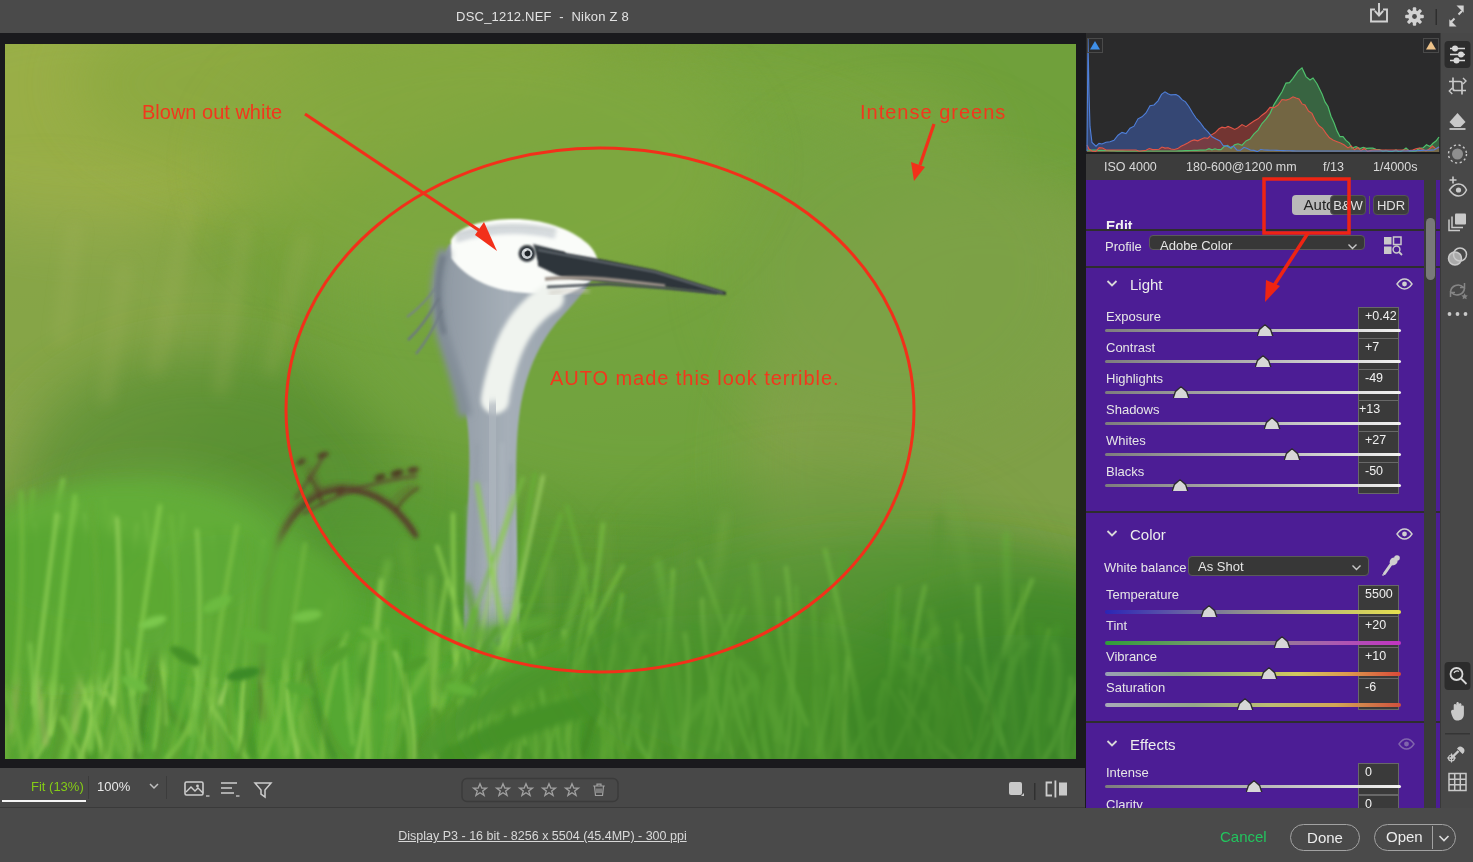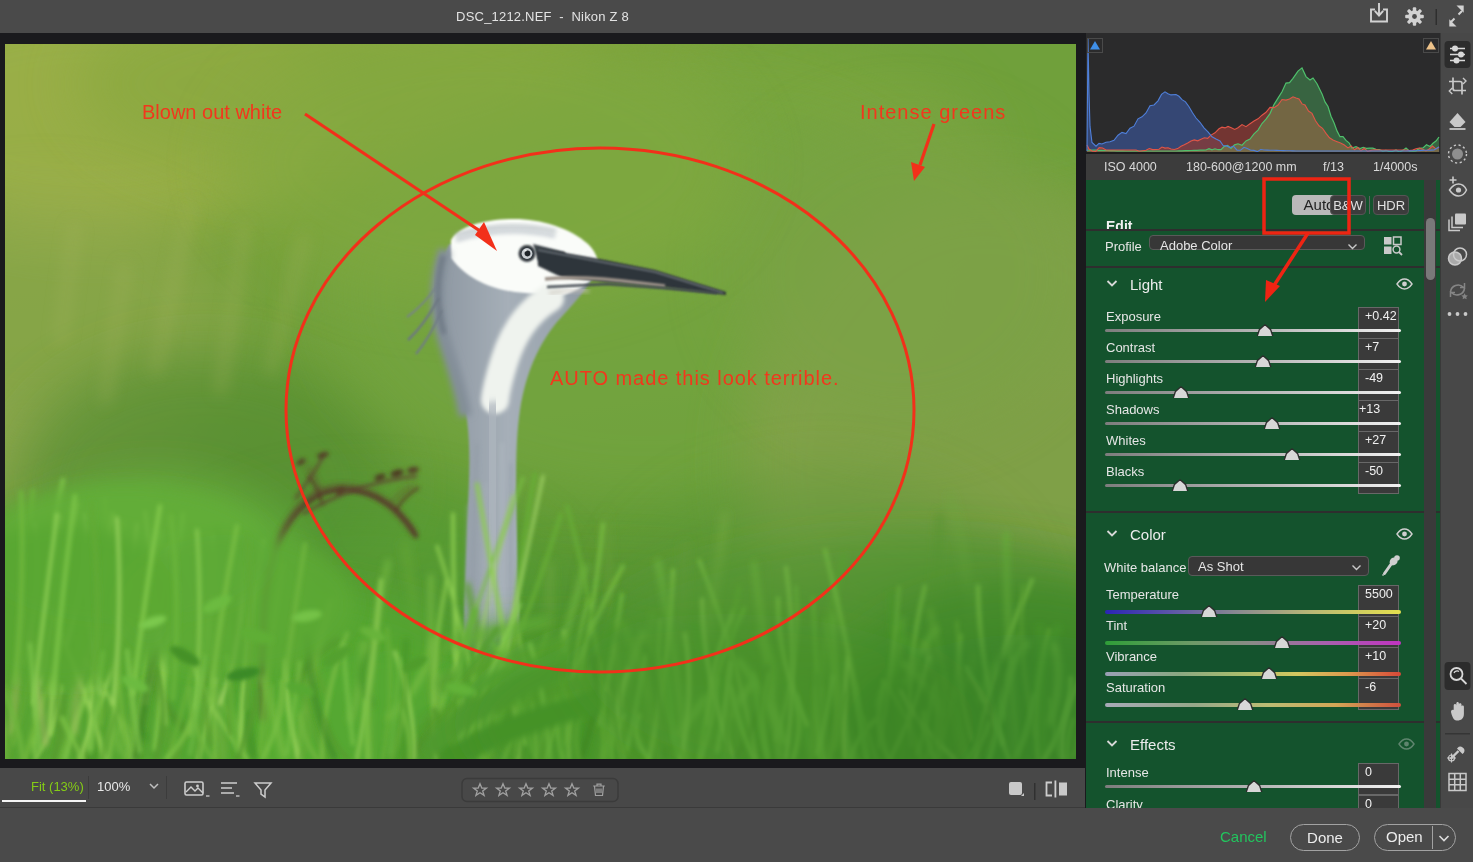--- a/index.html
+++ b/index.html
@@ -4,21 +4,21 @@
 <style>
   html,body{margin:0;padding:0;width:1473px;height:862px;overflow:hidden;transform:translateZ(0);
     background:#1a1a1d;font-family:"Liberation Sans",sans-serif;}
   .abs{position:absolute;}
   #topbar{left:0;top:0;width:1473px;height:33px;background:#4a4a4a;will-change:transform;}
   #title{left:0;top:0;width:1085px;height:33px;line-height:33px;text-align:center;
     color:#e3e3e3;font-size:13px;letter-spacing:.2px;}
   #canvas{left:0;top:33px;width:1178px;height:735px;background:#1a1a1d;}
   #toolbar{left:0;top:768px;width:1085px;height:39px;background:#484848;border-bottom:1px solid #3a3a3a;will-change:transform;}
   #botbar{left:0;top:808px;width:1473px;height:54px;background:#4a4a4a;will-change:transform;}
-  #panel{left:1086px;top:33px;width:354px;height:775px;background:#14532d;overflow:hidden;will-change:transform;}
+  #panel{left:1086px;top:33px;width:354px;height:775px;background:#4c1d95;overflow:hidden;will-change:transform;}
   #strip{left:1440px;top:33px;width:33px;height:775px;background:#484848;border-left:1px solid #393939;}
   .lbl{color:#e6e6e6;font-size:13px;}
   .valbox{position:absolute;width:39px;height:32px;background:#3a3a3a;border:1px solid #686868;
     color:#f0f0f0;font-size:12.5px;text-align:left;padding-left:4px;line-height:16px;}
   .track{position:absolute;left:19px;width:296px;height:3px;border-radius:2px;
     background:linear-gradient(90deg,#7d7d7d,#b9b9b9 55%,#f2f2f2);}
   .thumbO{position:absolute;width:17px;height:12px;background:#2c2c2c;
     clip-path:polygon(50% 0,86% 42%,100% 100%,0 100%,14% 42%);}
   .thumbI{position:absolute;left:1.5px;top:1.5px;width:14px;height:10.5px;background:#d7d7d7;
     clip-path:polygon(50% 0,86% 42%,100% 100%,0 100%,14% 42%);}
@@ -576,20 +576,21 @@
  <path d="M24,16 v3 h-3 z" fill="#c9c9c9"></path>
  <rect x="34" y="6" width="1.5" height="17" fill="#303030"></rect>
  <g fill="none" stroke="#cdcdcd" stroke-width="1.8">
   <path d="M52,5.5 h-5.5 v13 h5.5"></path>
  </g>
  <rect x="54.5" y="3.5" width="1.8" height="17" fill="#cdcdcd"></rect>
  <rect x="59" y="5.5" width="8" height="13" fill="#c9c9c9"></rect>
 </svg>
   </div>
 <div class="abs" id="botbar">
+<div class="abs" style="left:0;top:21px;width:1085px;text-align:center;color:#d8d8d8;font-size:12.5px;"><span style="text-decoration:underline;">Display P3 - 16 bit - 8256 x 5504 (45.4MP) - 300 ppi</span></div>
 <div class="abs" style="left:1220px;top:20px;color:#22c55e;font-size:15px;">Cancel</div>
 <div class="abs" style="left:1290px;top:16px;width:70px;height:27px;border:1px solid #a2a2a2;border-radius:14px;color:#ececec;font-size:15px;text-align:center;line-height:26px;box-sizing:border-box;">Done</div>
 <div class="abs" style="left:1374px;top:16px;width:82px;height:27px;border:1px solid #a2a2a2;border-radius:14px;box-sizing:border-box;">
  <div class="abs" style="left:11px;top:3px;color:#ececec;font-size:15px;">Open</div>
  <div class="abs" style="left:57px;top:1px;width:1px;height:23px;background:#a2a2a2;"></div>
  <svg class="abs" style="left:62px;top:9px" width="14" height="9">
         <path d="M2.5,2 l4.5,4.5 L11.5,2" stroke="#dcdcdc" stroke-width="1.6" fill="none"></path>
       </svg>
 </div>
   </div>

